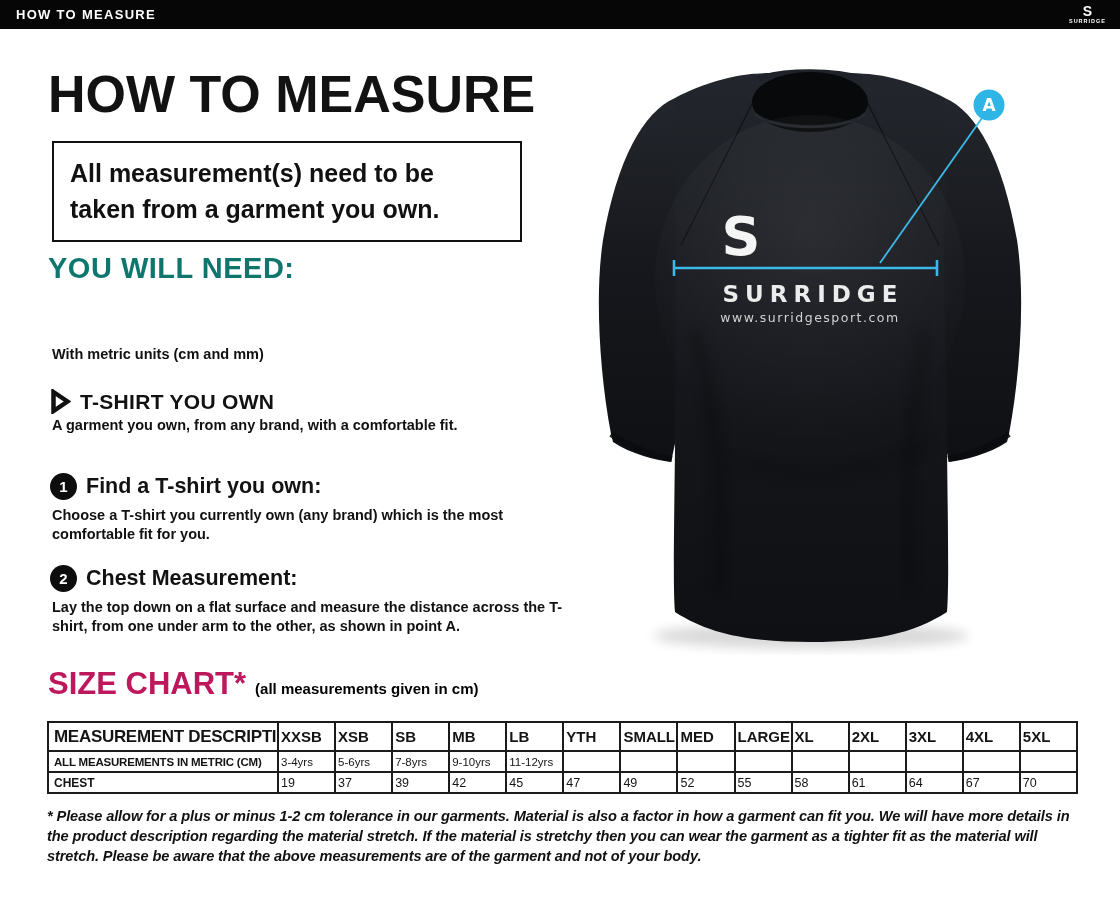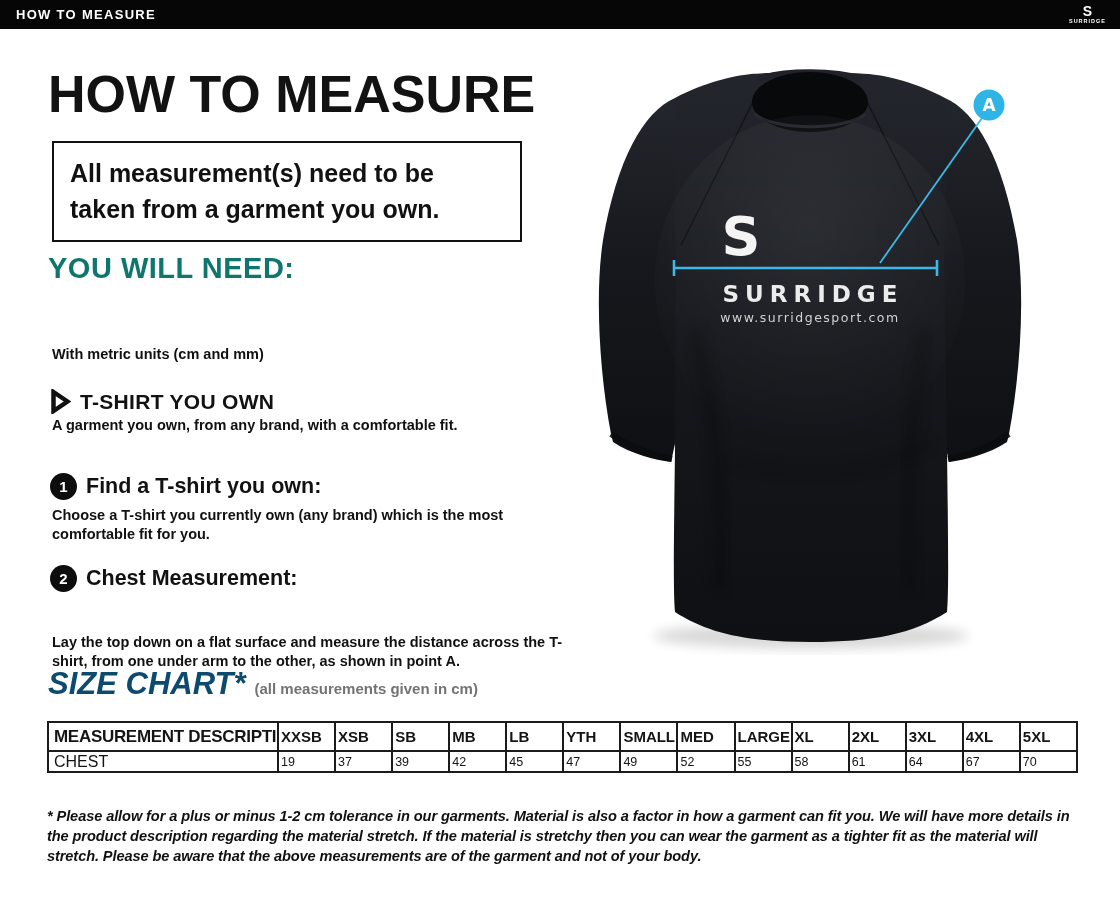--- a/index.html
+++ b/index.html
@@ -24,36 +24,36 @@
   .need-item .title { font-size:21px; font-weight:700; color:#121212; letter-spacing:0.3px; }
   .need-desc { position:absolute; left:52px; font-size:14.5px; font-weight:700; color:#111; }
   .tri-icon { display:block; }
 
   .step { position:absolute; left:50px; display:flex; align-items:center; gap:9px; }
   .step-circle { width:27px; height:27px; border-radius:50%; background:#0d0d0d; color:#fff; display:flex; align-items:center; justify-content:center; font-size:15px; font-weight:700; }
   .step .title { font-size:21.5px; font-weight:700; color:#121212; }
   .step-desc { position:absolute; left:52px; font-size:14.5px; font-weight:700; line-height:1.33; color:#111; }
 
   .sizechart-head { position:absolute; left:48px; top:666px; display:flex; align-items:baseline; gap:9px; }
-  .sizechart-head .big { font-size:31px; font-weight:700; color:#0c4a6e;font-style:italic; }
-  .sizechart-head .small { font-size:15px; font-weight:700; color:#737373; }
+  .sizechart-head .big { font-size:31px; font-weight:700; color:#be185d; }
+  .sizechart-head .small { font-size:15px; font-weight:700; color:#000000; }
 
   
   table.sizes { position:absolute; left:47px; top:721px; width:1031px; border-collapse:collapse; table-layout:fixed; }
   table.sizes th, table.sizes td { border:2px solid #1b1b1b; text-align:left; vertical-align:middle; padding:0 2px; overflow:hidden; white-space:nowrap; }
   table.sizes .desc-col { width:230px; text-align:left; padding-left:5px; }
   table.sizes tr.hdr { height:29px; }
   table.sizes tr.hdr th { font-size:15px; font-weight:700; }
   table.sizes tr.hdr th.desc-col { font-size:17px; letter-spacing:-0.3px; }
   table.sizes tr.metric { height:21px; }
   table.sizes tr.metric td { font-size:11.5px; font-weight:400; }
   table.sizes tr.metric td.desc-col { font-size:11.5px; font-weight:700; letter-spacing:-0.2px; }
   table.sizes tr.chest { height:21px; }
   table.sizes tr.chest td { font-size:12.5px; font-weight:400; }
-  table.sizes tr.chest td.desc-col { font-size:16px; font-weight:400;margin-top:44px; }
+  table.sizes tr.chest td.desc-col { font-size:12px; font-weight:700;margin-top:44px; }
 
   .footnote { position:absolute; left:47px; top:806px; width:1036px; font-size:14.6px; font-weight:700; font-style:italic; line-height:1.38; color:#111; letter-spacing:-0.1px; }
 
   
   .shirt { position:absolute; left:583px; top:30px; width:470px; height:625px; }
 </style>
 </head>
 <body>
 
 <div class="screen">
@@ -87,21 +87,21 @@
   <div class="step" style="top:473px;">
     <span class="step-circle">1</span>
     <span class="title">Find a T-shirt you own:</span>
   </div>
   <div class="step-desc" style="top:506px; width:520px;">Choose a T-shirt you currently own (any brand) which is the most comfortable fit for you.</div>
 
   <div class="step" style="top:565px;">
     <span class="step-circle">2</span>
     <span class="title">Chest Measurement:</span>
   </div>
-  <div class="step-desc" style="top:598px; width:535px;margin-top:35px;">Lay the top down on a flat surface and measure the distance across the T-shirt, from one under arm to the other, as shown in point A.</div>
+  <div class="step-desc" style="top:598px; width:535px;">Lay the top down on a flat surface and measure the distance across the T-shirt, from one under arm to the other, as shown in point A.</div>
 
   <div class="sizechart-head">
     <span class="big">SIZE CHART*</span>
     <span class="small">(all measurements given in cm)</span>
   </div>
 
   <table class="sizes">
     <tbody>
         <tr class="hdr">
       <th class="desc-col">MEASUREMENT DESCRIPTION</th>
@@ -112,20 +112,37 @@
       <th>LB</th>
       <th>YTH</th>
       <th>SMALL</th>
       <th>MED</th>
       <th>LARGE</th>
       <th>XL</th>
       <th>2XL</th>
       <th>3XL</th>
       <th>4XL</th>
       <th>5XL</th>
+    </tr>
+    <tr class="metric">
+      <td class="desc-col">ALL MEASUREMENTS IN METRIC (CM)</td>
+      <td>3-4yrs</td>
+      <td>5-6yrs</td>
+      <td>7-8yrs</td>
+      <td>9-10yrs</td>
+      <td>11-12yrs</td>
+      <td></td>
+      <td></td>
+      <td></td>
+      <td></td>
+      <td></td>
+      <td></td>
+      <td></td>
+      <td></td>
+      <td></td>
     </tr>
     <tr class="chest">
       <td class="desc-col">CHEST</td>
       <td>19</td>
       <td>37</td>
       <td>39</td>
       <td>42</td>
       <td>45</td>
       <td>47</td>
       <td>49</td>

